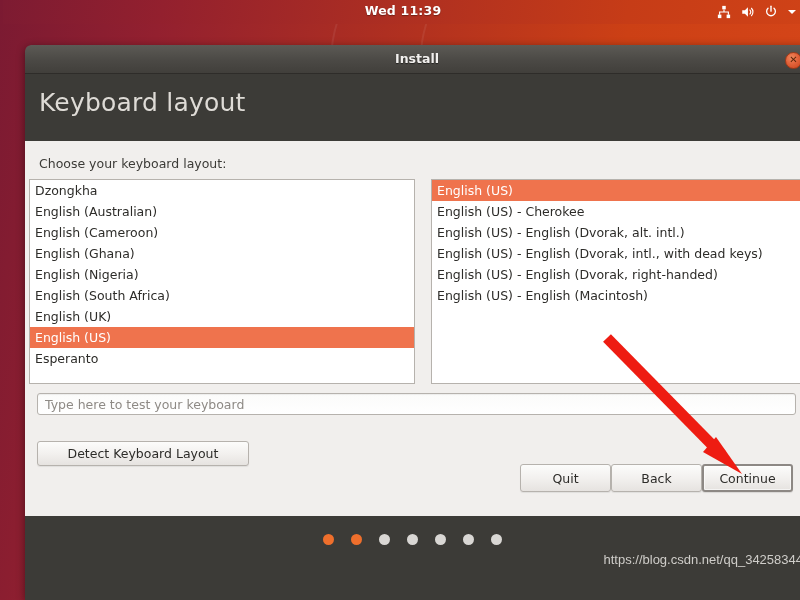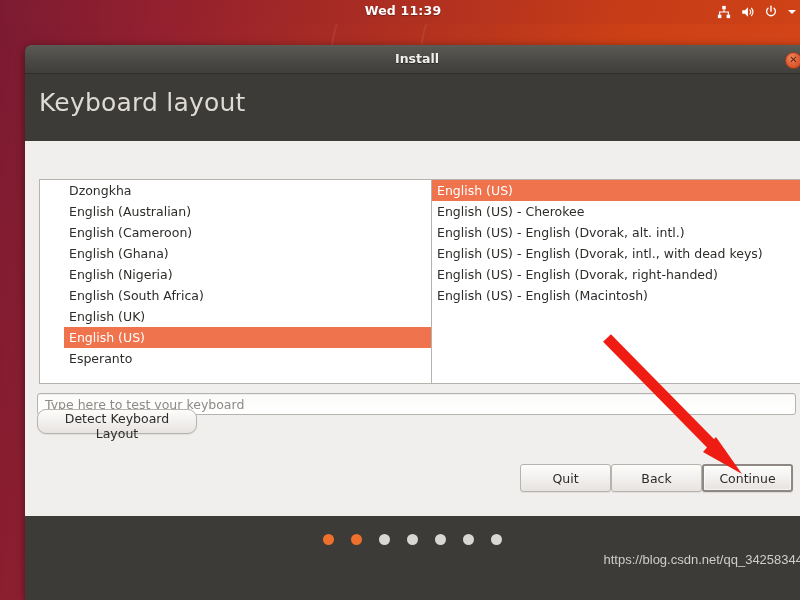--- a/index.html
+++ b/index.html
@@ -124,21 +124,21 @@
     color: #3c3b37;
   }
 
   .listbox {
     position: absolute;
     top: 38px;
     background: #ffffff;
     border: 1px solid #b6b2ad;
     overflow: hidden;
   }
-  #layout-list { left: 14px; width: 384px; height: 203px; padding-left: 24px; }
+  #layout-list { left: 4px; width: 384px; height: 203px; }
   #variant-list { left: 406px; width: 377px; height: 203px; }
 
   .list-row {
     height: 21px;
     line-height: 21px;
     padding: 0 5px;
     font-size: 12.5px;
     color: #2d2c29;
     white-space: nowrap;
     overflow: hidden;
@@ -172,22 +172,22 @@
     border-radius: 3px;
     font-family: "DejaVu Sans", sans-serif;
     font-size: 12.5px;
     color: #2d2c29;
     cursor: pointer;
     box-shadow: 0 1px 1px rgba(0,0,0,.07);
   }
 
   #detect-btn {
     position: absolute;
-    left: 12px; top: 268px;
-    width: 160px; height: 25px; border-radius: 9px;
+    left: 12px; top: 300px;
+    width: 212px; height: 25px;
   }
 
   #action-bar {
     position: absolute;
     right: 16px; top: 323px;
     display: flex;
   }
   #action-bar .gbutton { width: 91px; height: 28px; }
   #action-bar .default-btn {
     border: 2px solid #8d8884;
@@ -274,20 +274,21 @@
       <div class="title">Install</div>
       <div id="close-btn">✕</div>
     </div>
 
     <div id="header-band">
       <div id="page-title">Keyboard layout</div>
     </div>
 
     <div id="content">
 
+      <div id="choose-label">Choose your keyboard layout:</div>
 
       <div class="listbox" id="layout-list">
           <div class="list-row">Dzongkha</div>
           <div class="list-row">English (Australian)</div>
           <div class="list-row">English (Cameroon)</div>
           <div class="list-row">English (Ghana)</div>
           <div class="list-row">English (Nigeria)</div>
           <div class="list-row">English (South Africa)</div>
           <div class="list-row">English (UK)</div>
           <div class="list-row selected">English (US)</div>

